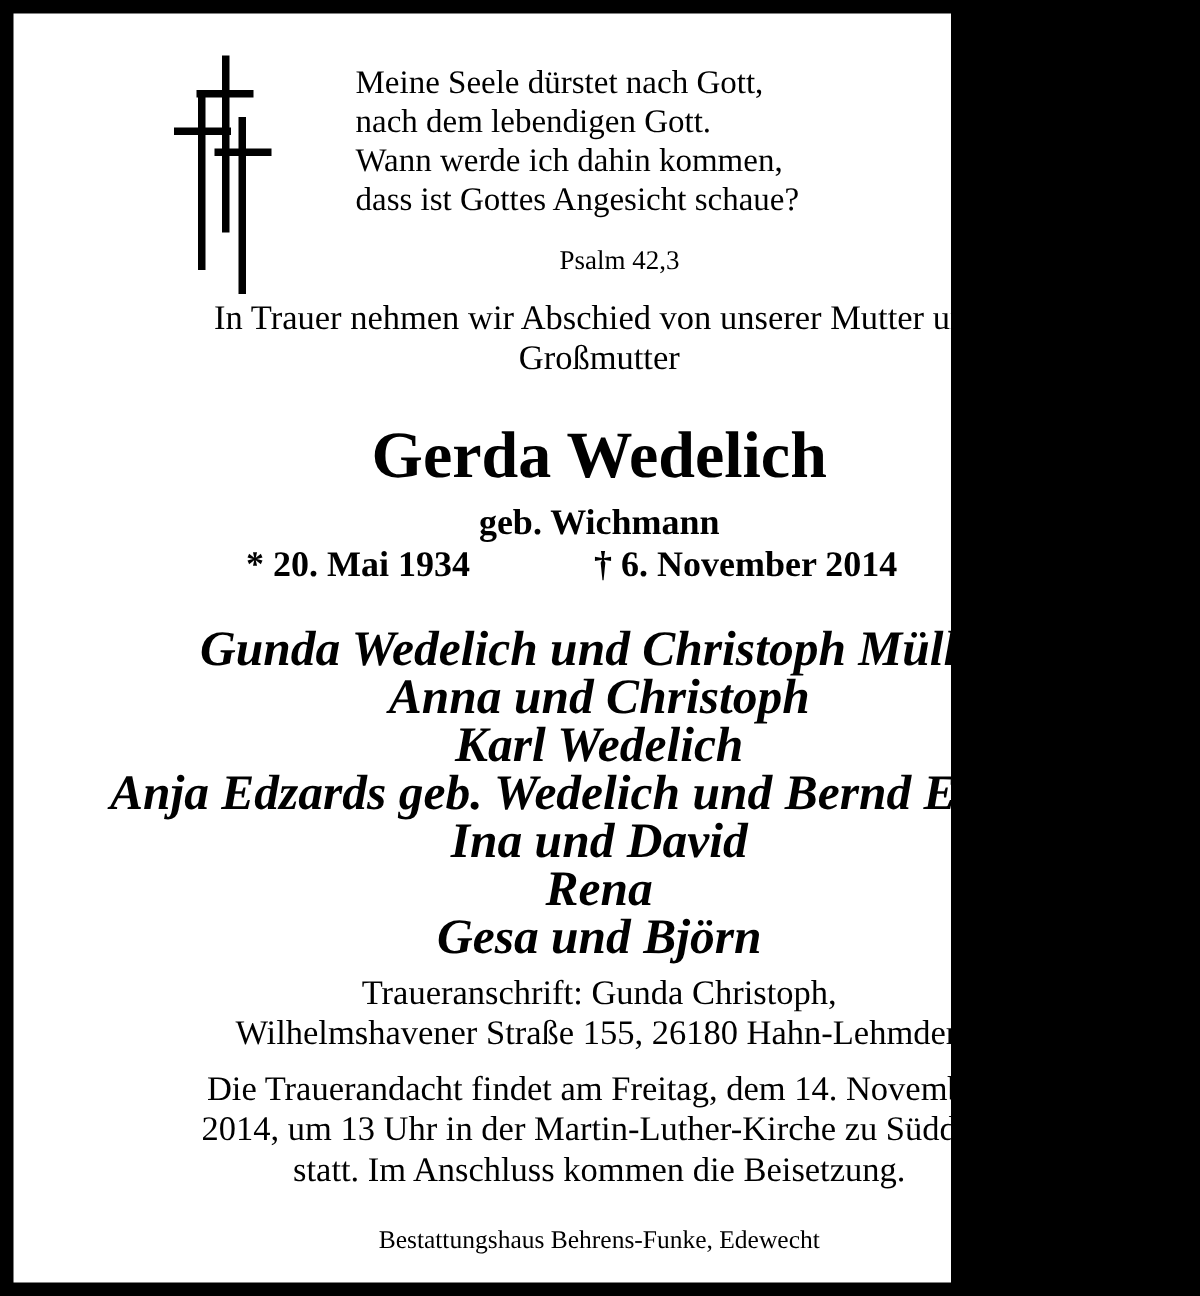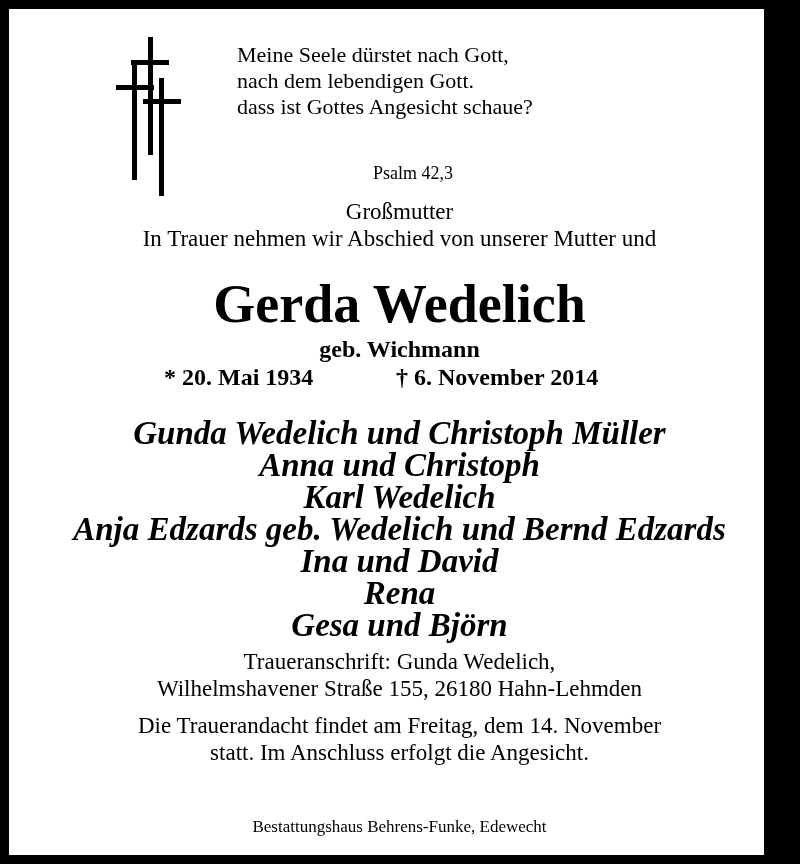--- a/index.html
+++ b/index.html
@@ -1,24 +1,24 @@
 <!DOCTYPE html>
 <html><head>
   <meta charset="utf-8">
   <style>
     html, body { margin: 0; padding: 0; background: #000; }
     body { width: 800px; height: 864px; position: relative; overflow: hidden; font-family: "Liberation Serif", serif; color: #000; }
-    .card { position: absolute; left: 9px; top: 9px; width: 755px; height: 846px; background: #fff; }
+    .card { position: absolute; left: 9px; top: 9px; width: 625px; height: 846px; background: #fff; }
     .crosses { position: absolute; left: 96px; top: 25px; width: 80px; height: 170px; }
     .verse { position: absolute; left: 228px; top: 33px; font-size: 22px; line-height: 26px; }
     .verse div { white-space: nowrap; }
     .psalm { position: absolute; left: 340px; top: 154px; font-size: 18px; margin-left: 24px; }
     .center { position: absolute; left: 0; width: 781px; text-align: center; }
     .intro { top: 189px; font-size: 23px; line-height: 27px; }
-    .name { top: 264px; font-size: 54px; font-weight: bold; line-height: 62px; }
+    .name { top: 264px; font-size: 44px; font-weight: bold; line-height: 62px; }
     .maiden { top: 327px; font-size: 24px; font-weight: bold; }
     .dates { top: 355px; font-size: 24px; font-weight: bold; }
     .dates .birth { position: absolute; left: 155px; }
     .dates .death { position: absolute; left: 387px; }
     .mourners { top: 408px; font-size: 33px; font-weight: bold; line-height: 32px; font-style: italic; }
     .address { top: 639px; font-size: 23px; line-height: 27px; }
     .service { top: 703px; font-size: 23px; line-height: 27px; }
     .undertaker { top: 808px; font-size: 17px; }
   </style>
 </head>
@@ -34,27 +34,28 @@
     <rect x="27" y="30" width="5" height="116" fill="#000"></rect>
     <rect x="11" y="51" width="38" height="5" fill="#000"></rect>
 
     <rect x="54" y="44" width="5" height="118" fill="#000"></rect>
     <rect x="38" y="65" width="38" height="5" fill="#000"></rect>
   </svg>
 
   <div class="verse">
     <div>Meine Seele dürstet nach Gott,</div>
     <div>nach dem lebendigen Gott.</div>
+    <div>Wann werde ich dahin kommen,</div>
     <div>dass ist Gottes Angesicht schaue?</div>
   </div>
   <div class="psalm">Psalm 42,3</div>
 
   <div class="center intro">
+    <div>In Trauer nehmen wir Abschied von unserer Mutter und</div>
     <div>Großmutter</div>
-    <div>In Trauer nehmen wir Abschied von unserer Mutter und</div>
   </div>
 
   <div class="center name">Gerda Wedelich</div>
   <div class="center maiden">geb. Wichmann</div>
 
   <div class="center dates">
     <span class="birth">* 20. Mai 1934</span>
     <span class="death">† 6. November 2014</span>
   </div>
 
@@ -62,23 +63,24 @@
     <div>Gunda Wedelich und Christoph Müller</div>
     <div>Anna und Christoph</div>
     <div>Karl Wedelich</div>
     <div>Anja Edzards geb. Wedelich und Bernd Edzards</div>
     <div>Ina und David</div>
     <div>Rena</div>
     <div>Gesa und Björn</div>
   </div>
 
   <div class="center address">
-    <div>Traueranschrift: Gunda Wedelich,</div>
+    <div>Traueranschrift: Gunda Christoph,</div>
     <div>Wilhelmshavener Straße 155, 26180 Hahn-Lehmden</div>
   </div>
 
   <div class="center service">
     <div>Die Trauerandacht findet am Freitag, dem 14. November</div>
-    <div>statt. Im Anschluss erfolgt die Angesicht.</div>
+    <div>2014, um 13 Uhr in der Martin-Luther-Kirche zu Süddorf</div>
+    <div>statt. Im Anschluss kommen die Beisetzung.</div>
   </div>
 
   <div class="center undertaker">Bestattungshaus Behrens-Funke, Edewecht</div>
 </div>
 
 </body></html>

